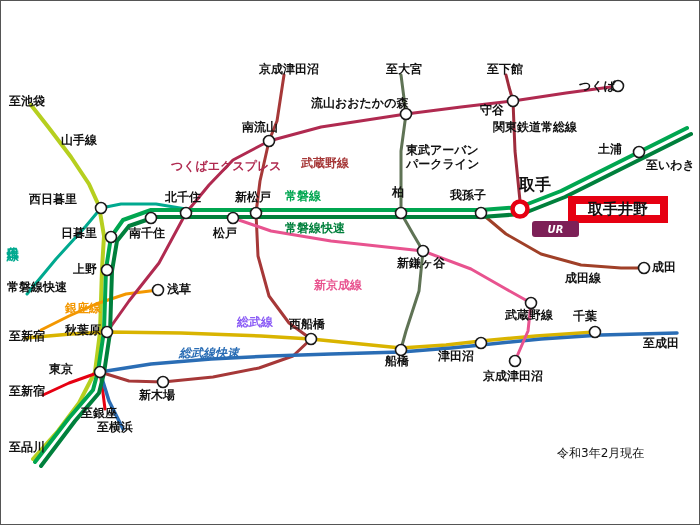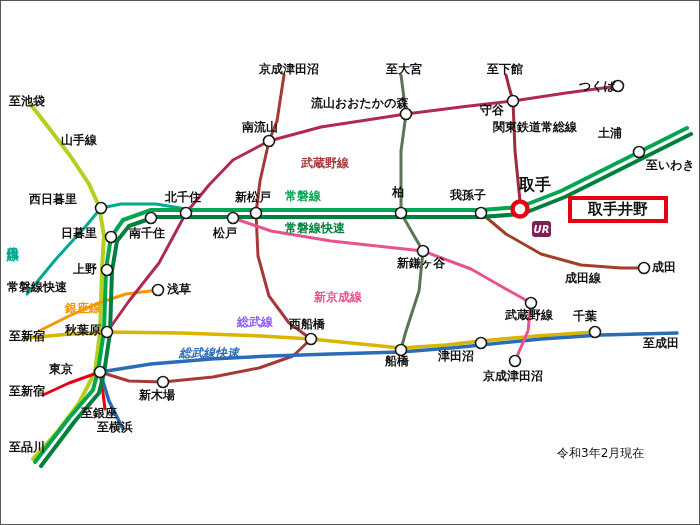--- a/index.html
+++ b/index.html
@@ -3,24 +3,24 @@
 <meta charset="utf-8">
 <style>
   html,body{margin:0;padding:0;background:#e9e9e9}
   .map{position:relative;width:700px;height:525px;background:#ffffff;border:1px solid #555;
        overflow:hidden;font-family:"DejaVu Sans",sans-serif;box-sizing:border-box}
   .rails{position:absolute;left:0;top:0}
   .lbl{position:absolute;font-size:12px;font-weight:bold;color:#111;white-space:nowrap;line-height:1.15}
   .lbl.lg{font-size:16px}
   .lbl.pre{white-space:pre-line}
   .lbl.vert{writing-mode:vertical-rl;text-orientation:upright;letter-spacing:1px}
-  .callout{position:absolute;left:567px;top:195px;width:100px;height:27px;border:4px solid #b91c1c;
+  .callout{position:absolute;left:567px;top:195px;width:100px;height:27px;border:8px solid #b91c1c;
            background:#fff;display:flex;align-items:center;justify-content:center;
            font-size:15px;font-weight:bold;color:#111;box-sizing:border-box}
-  .urlogo{position:absolute;left:531px;top:220px;width:19px;height:16px;background:#7d2057;color:#fff;
+  .urlogo{position:absolute;left:531px;top:220px;width:47px;height:16px;background:#7d2057;color:#fff;
           font-size:10px;font-style:italic;font-weight:bold;display:flex;align-items:center;
           justify-content:center;border-radius:3px}
   .note{position:absolute;left:556px;top:446px;font-size:12px;font-weight:normal;color:#111}
 </style>
 </head>
 <body>
 
 <div class="map">
 
   <svg class="rails" width="700" height="525" viewBox="0 0 700 525">
@@ -82,21 +82,21 @@
   <div class="lbl" style="left:8px;top:384px">至新宿</div>
   <div class="lbl" style="left:80px;top:406px">至銀座</div>
   <div class="lbl" style="left:96px;top:420px">至横浜</div>
   <div class="lbl" style="left:8px;top:440px">至品川</div>
   <div class="lbl" style="left:642px;top:336px">至成田</div>
 
   <div class="lbl" style="left:578px;top:79px">つくば</div>
   <div class="lbl" style="left:479px;top:103px">守谷</div>
   <div class="lbl" style="left:310px;top:96px">流山おおたかの森</div>
   <div class="lbl" style="left:241px;top:120px">南流山</div>
-  <div class="lbl" style="left:597px;top:126px">土浦</div>
+  <div class="lbl" style="left:597px;top:142px">土浦</div>
   <div class="lbl lg" style="left:518px;top:175px">取手</div>
   <div class="lbl" style="left:449px;top:188px">我孫子</div>
   <div class="lbl" style="left:391px;top:185px">柏</div>
   <div class="lbl" style="left:164px;top:190px">北千住</div>
   <div class="lbl" style="left:234px;top:190px">新松戸</div>
   <div class="lbl" style="left:212px;top:226px">松戸</div>
   <div class="lbl" style="left:128px;top:226px">南千住</div>
   <div class="lbl" style="left:28px;top:192px">西日暮里</div>
   <div class="lbl" style="left:60px;top:226px">日暮里</div>
   <div class="lbl" style="left:72px;top:262px">上野</div>
@@ -107,26 +107,29 @@
   <div class="lbl" style="left:288px;top:317px">西船橋</div>
   <div class="lbl" style="left:384px;top:354px">船橋</div>
   <div class="lbl" style="left:437px;top:349px">津田沼</div>
   <div class="lbl" style="left:504px;top:308px">武蔵野線</div>
   <div class="lbl" style="left:482px;top:369px">京成津田沼</div>
   <div class="lbl" style="left:396px;top:256px">新鎌ヶ谷</div>
   <div class="lbl" style="left:572px;top:309px">千葉</div>
   <div class="lbl" style="left:651px;top:260px">成田</div>
 
   <div class="lbl" style="left:60px;top:133px">山手線</div>
+  <div class="lbl" style="left: 170px; top: 159px; color: rgb(176, 42, 80);">つくばエクスプレス</div>
   <div class="lbl" style="left: 300px; top: 156px; color: rgb(166, 56, 56);">武蔵野線</div>
+  <div class="lbl pre" style="left:405px;top:143px">東武アーバン
+パークライン</div>
   <div class="lbl" style="left:492px;top:120px">関東鉄道常総線</div>
   <div class="lbl" style="left: 284px; top: 189px; color: rgb(0, 166, 80); text-align: right;">常磐線</div>
   <div class="lbl" style="left: 284px; top: 221px; color: rgb(0, 128, 60);">常磐線快速</div>
   <div class="lbl vert" style="left: 4px; top: 236px; color: rgb(0, 169, 143);">千代田線</div>
-  <div class="lbl" style="left: 313px; top: 278px; color: rgb(232, 83, 143); margin-top: 12px;">新京成線</div>
+  <div class="lbl" style="left: 313px; top: 278px; color: rgb(232, 83, 143);">新京成線</div>
   <div class="lbl" style="left:564px;top:271px">成田線</div>
   <div class="lbl" style="left: 64px; top: 301px; color: rgb(243, 151, 0);">銀座線</div>
   <div class="lbl" style="left: 236px; top: 315px; color: #8b5cf6;">総武線</div>
   <div class="lbl" style="left: 178px; top: 346px; color: rgb(42, 109, 181); font-style: italic;">総武線快速</div>
 
   <div class="callout" style="border-color: rgb(230, 0, 18);">取手井野</div>
   <div class="urlogo">UR</div>
 
   <div class="lbl note">令和3年2月現在</div>
 

